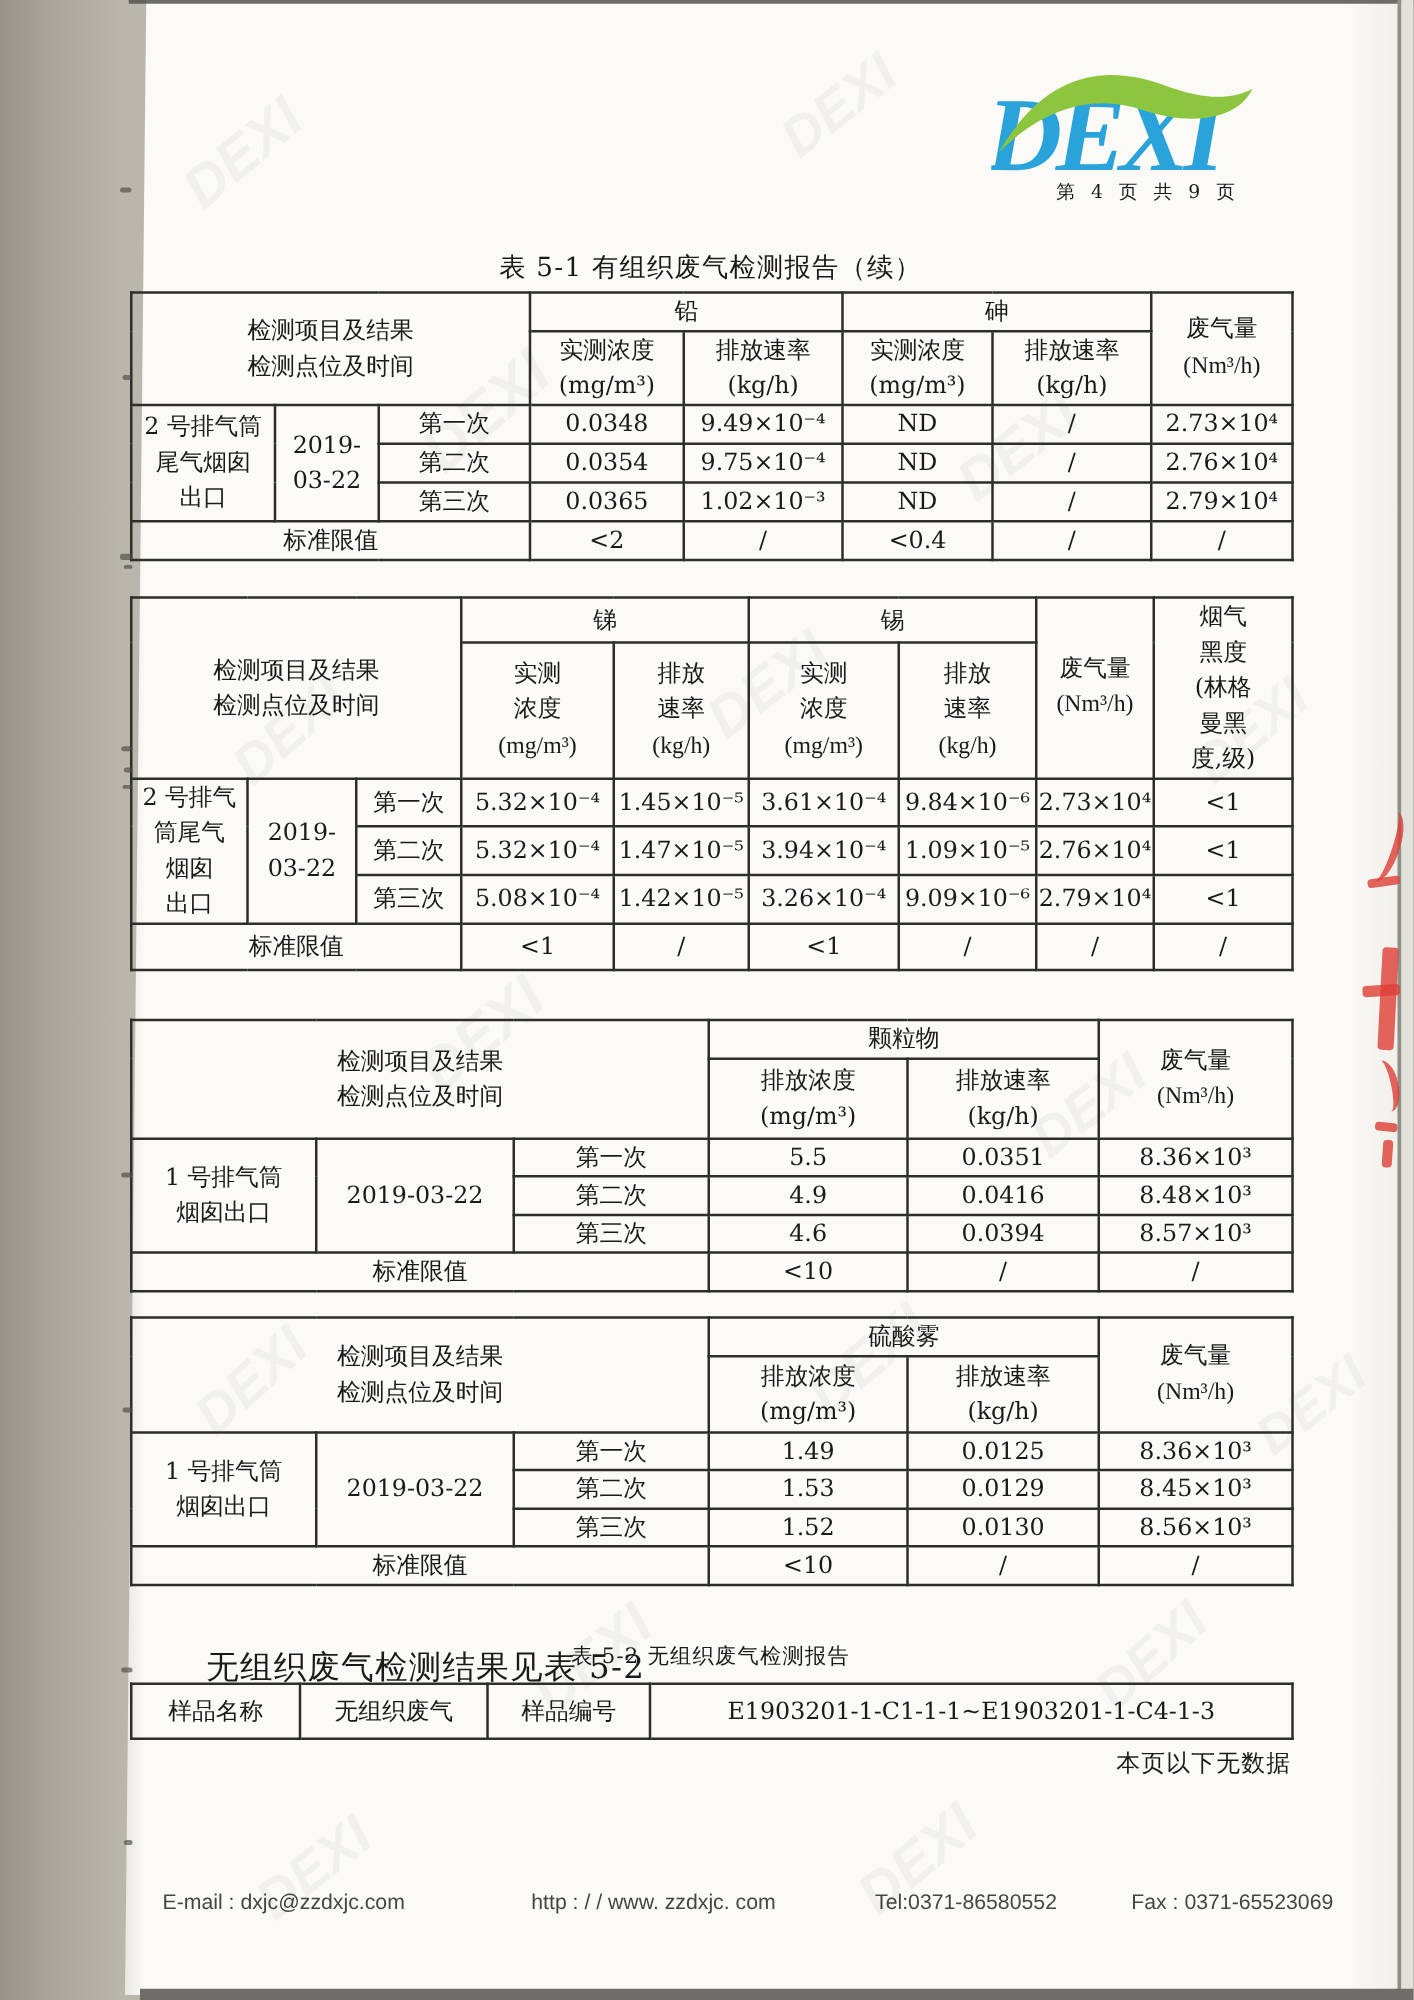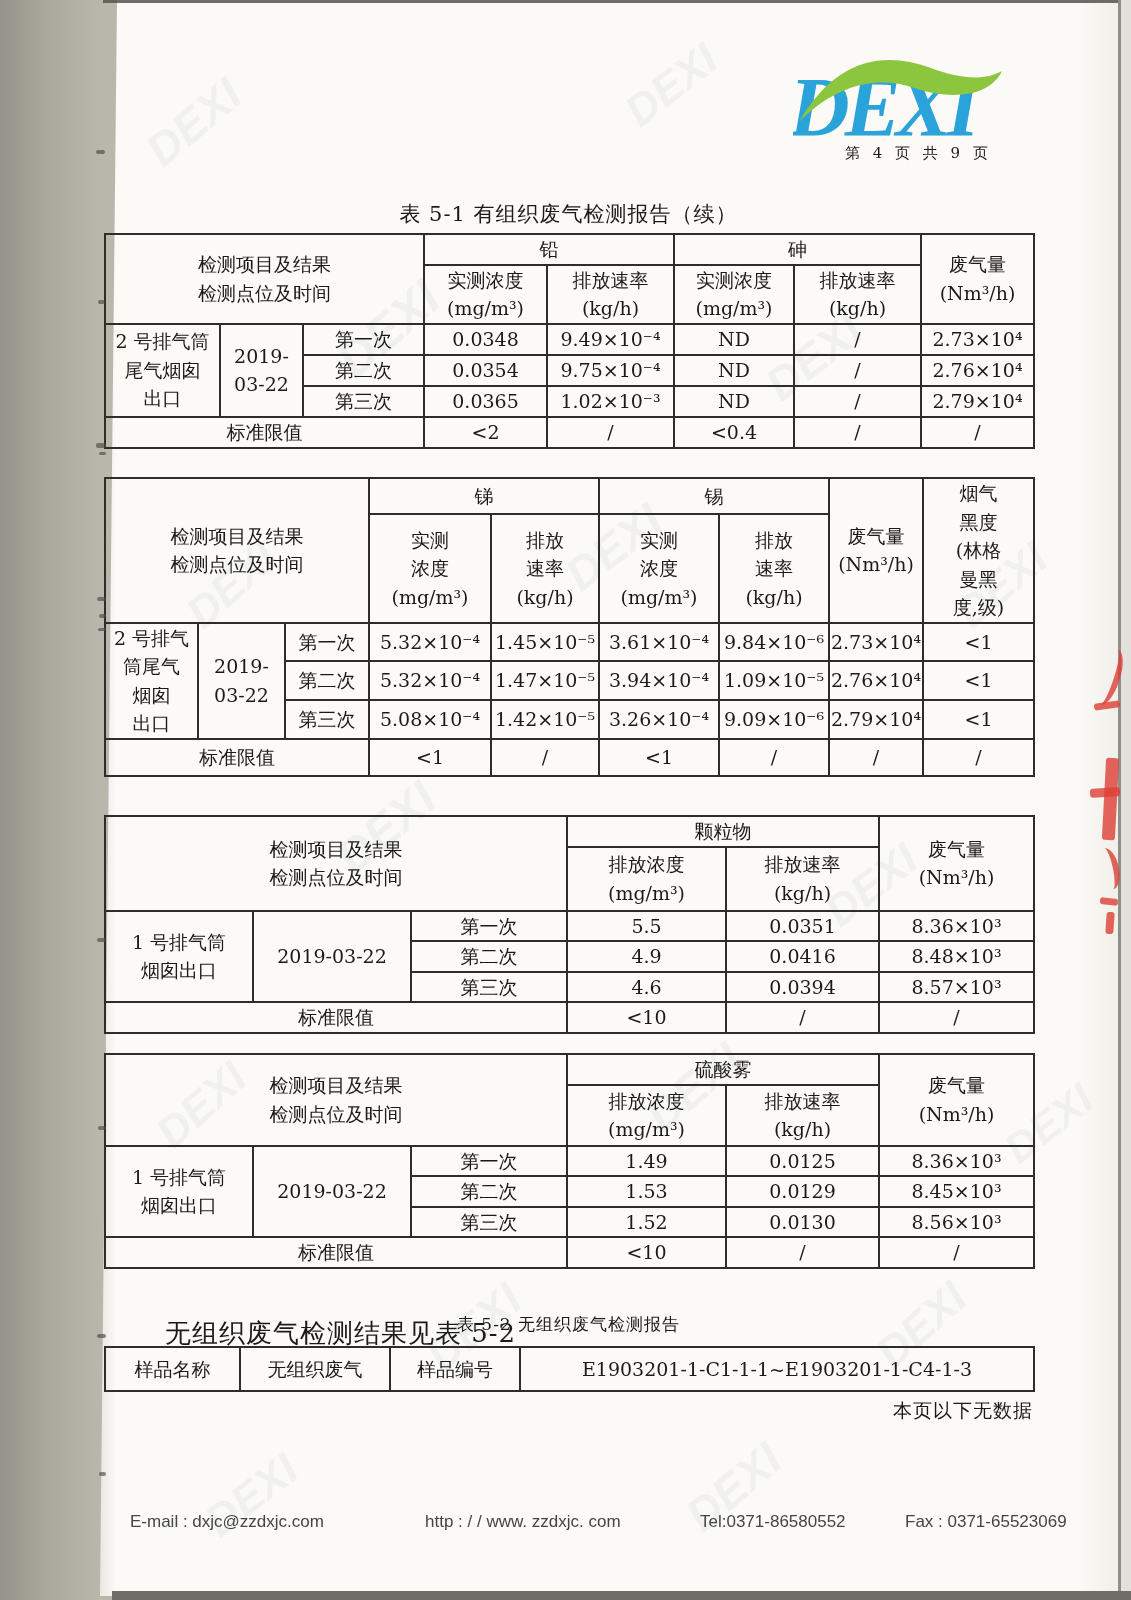--- a/index.html
+++ b/index.html
@@ -24,21 +24,21 @@
   .tbl-title{position:absolute;left:104px;width:929px;text-align:center;font-size:21px;letter-spacing:1px;}
 
   table.tbl{position:absolute;border-collapse:collapse;table-layout:fixed;}
   table.tbl td{border:2px solid #2f2d2a;text-align:center;vertical-align:middle;padding:0;
     font-size:19px;line-height:1.5;white-space:pre-line;overflow:hidden;}
   td.corner{font-size:20px;line-height:1.85;}
   td.grp{font-size:21px;}
   td.val{font-size:20px;}
   td.lim{font-size:21px;}
   td.smoke{line-height:1.42;}
-  td.tall{line-height:1.8;}
+  td.tall{line-height:1.8;font-family:Liberation Serif, serif;}
   .note-line{position:absolute;left:165px;top:1316px;font-size:26px;letter-spacing:1px;}
   .center-note{position:absolute;left:104px;width:929px;text-align:right;font-size:19px;letter-spacing:1px;}
   .footer{position:absolute;top:1512px;left:0;width:1131px;font-family:"Liberation Sans","DejaVu Sans",sans-serif;
     font-size:17px;color:#454545;}
   .footer span{position:absolute;white-space:nowrap;}
 
   .bind-mark{position:absolute;background:#4c4a45;opacity:.65;border-radius:2px;}
   .stamp{position:absolute;background:#dd3f36;opacity:.8;border-radius:3px;}
   .stamp.arc{background:none;border-right:6px solid #dd3f36;border-radius:50%;}
 </style>

